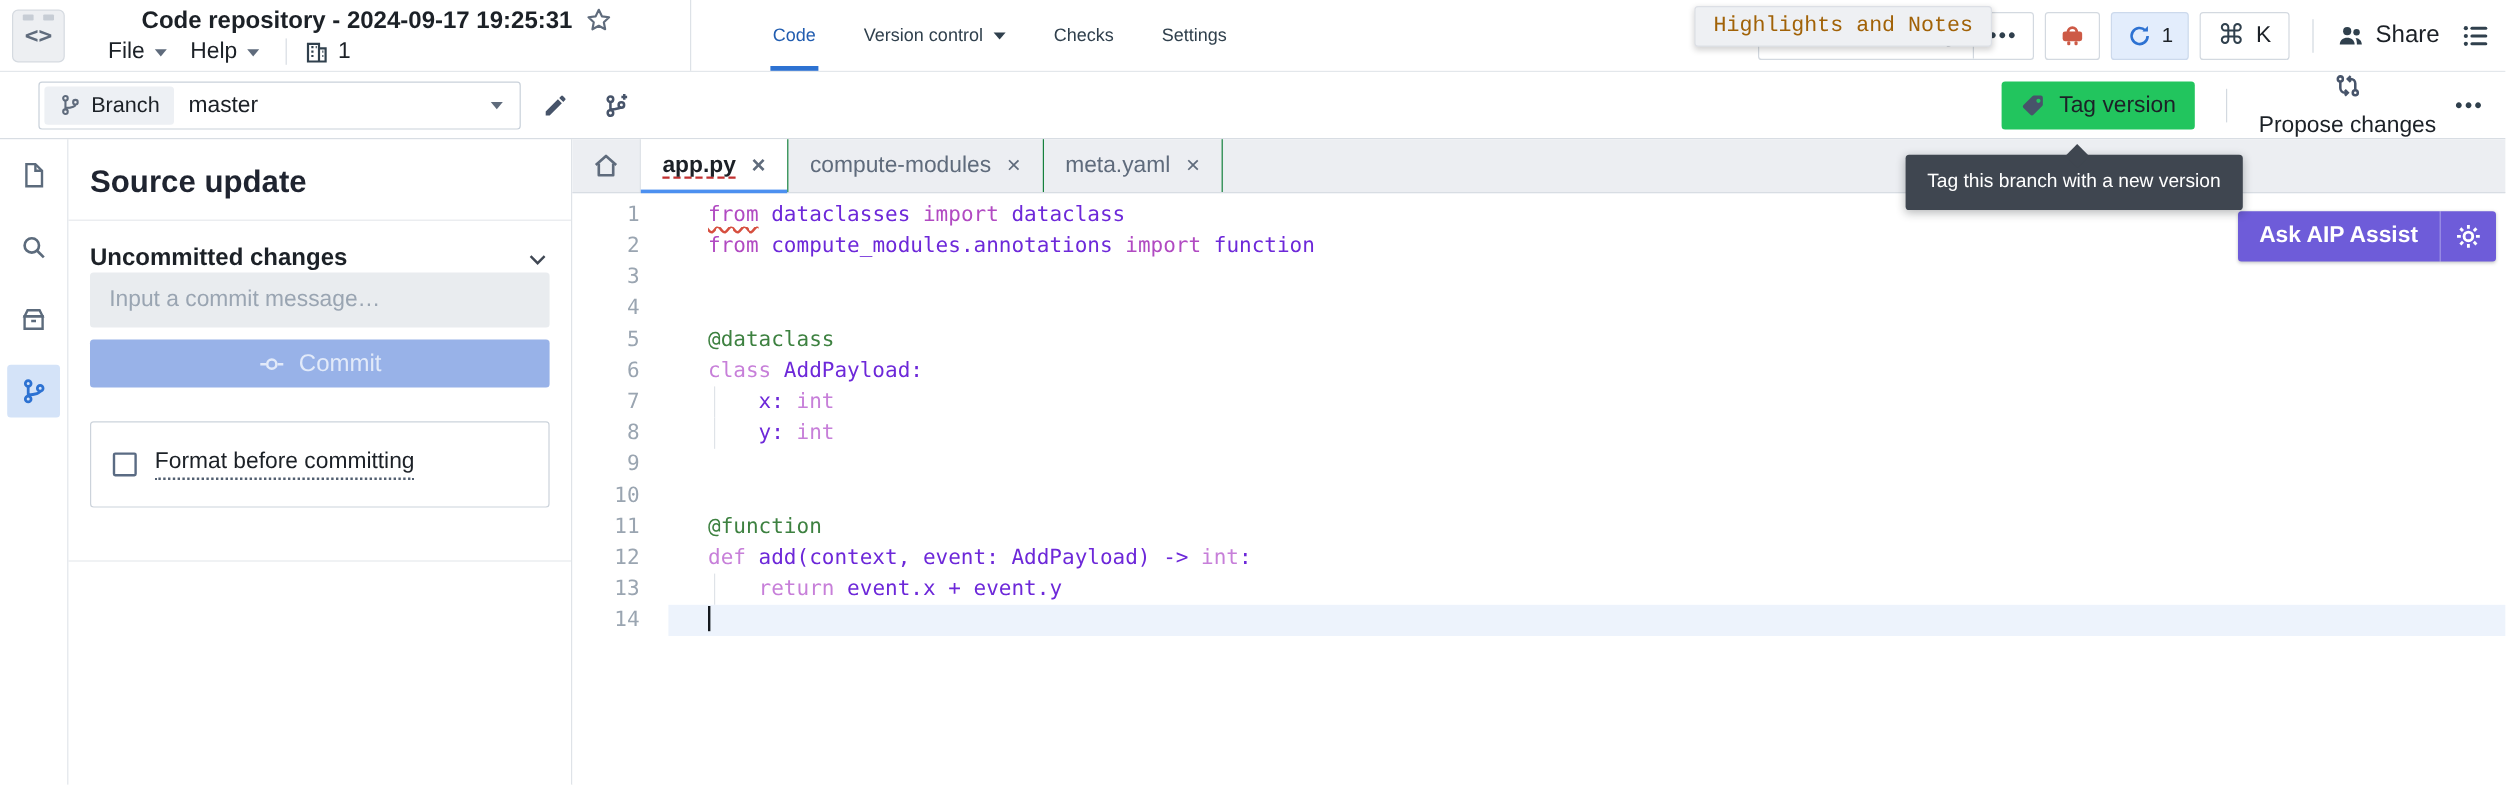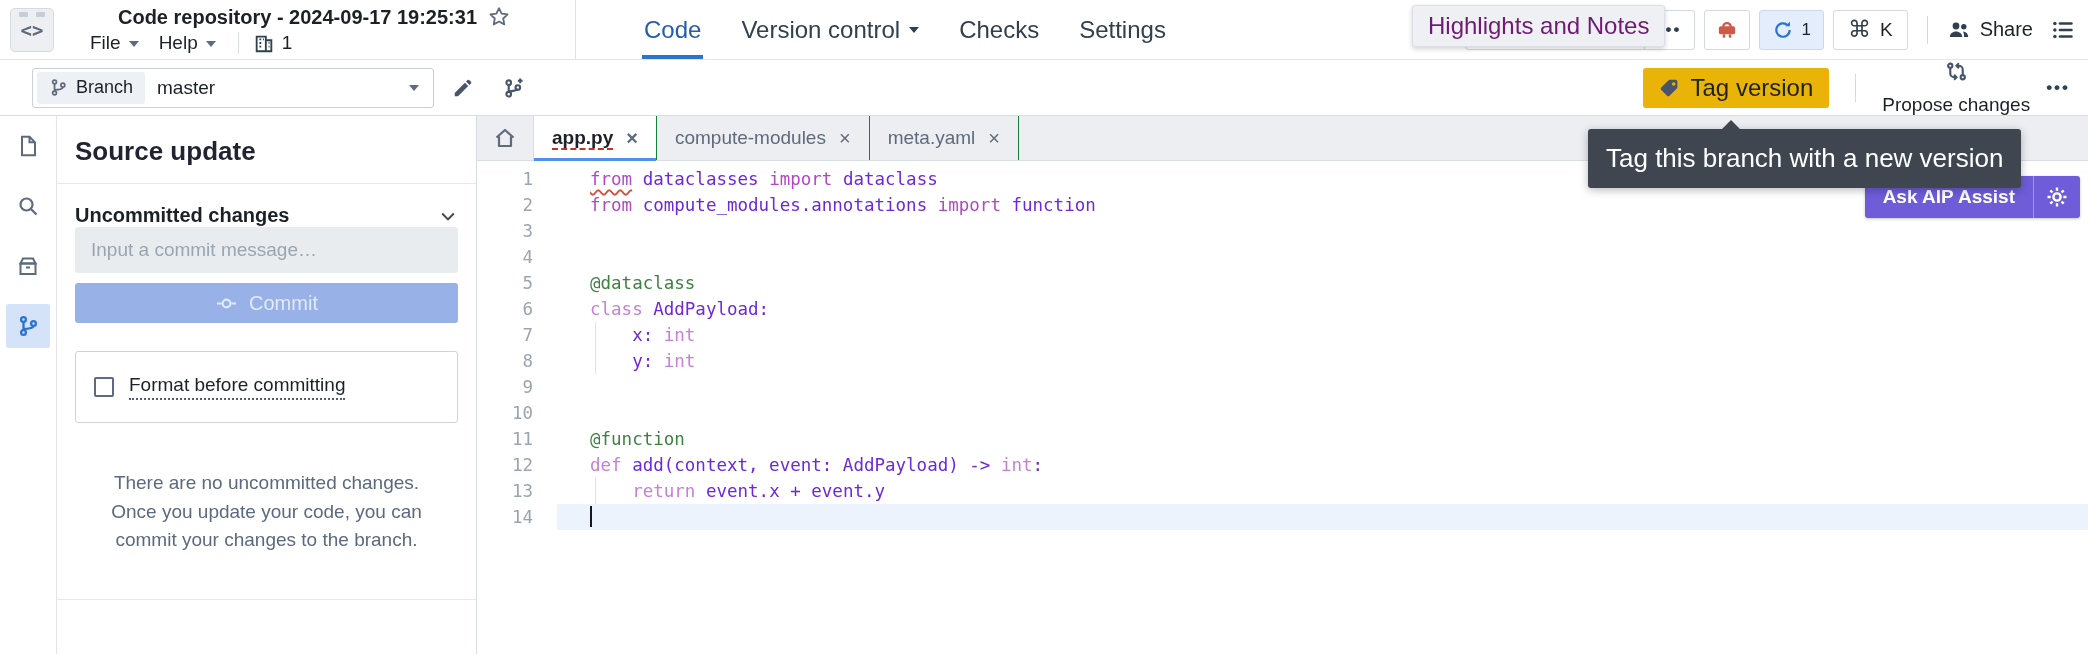--- a/index.html
+++ b/index.html
@@ -21,58 +21,58 @@
   .title-block { flex:1; display:flex; flex-direction:column; justify-content:center; }
   .title-row { display:flex; align-items:center; justify-content:center; gap:10px; font-size:20px; font-weight:bold; color:#1c2127; }
   .menu-row { display:flex; align-items:center; gap:4px; padding-left:28px; margin-top:3px; font-size:19px; color:#1c2127; }
   .menu-item { display:flex; align-items:center; gap:8px; padding:0 8px; }
   .caret { width:0; height:0; border:5px solid transparent; border-top:6px solid #5f6b7c; margin-top:6px; }
   .mb-div { width:1px; height:22px; background:#d8dde3; margin:0 10px; }
   .res-count { display:flex; align-items:center; gap:7px; font-size:19px; }
 
   .topbar-right { flex:1; display:flex; align-items:stretch; padding-left:68px; }
   .nav-tabs { display:flex; gap:40px; align-items:stretch; }
-  .nav-tab { display:flex; align-items:center; gap:9px; font-size:24px; color:#30404d; position:relative; cursor:default; }
+  .nav-tab { display:flex; align-items:center; gap:9px; font-size:15px; color:#30404d; position:relative; cursor:default; }
   .nav-tab.active { color:#215db0; }
   .nav-tab.active::after { content:''; position:absolute; left:-2px; right:-2px; bottom:0; height:4px; background:#2d72d2; }
   .actions { margin-left:auto; display:flex; align-items:center; gap:9px; padding-right:12px; }
   .btn { height:40px; border:1px solid #d3d9e0; border-radius:3px; background:#fff; display:flex; align-items:center; justify-content:center; }
   .seg-group { display:flex; align-items:stretch; height:40px; border:1px solid #d3d9e0; border-radius:3px; background:#fff; overflow:hidden; }
   .seg { display:flex; align-items:center; }
   .seg.partial { width:178px; justify-content:flex-end; padding-right:12px; font-size:20px; color:#1c2127; }
   .seg.dots { border-left:1px solid #d3d9e0; padding:0 13px; }
   .dots-txt { font-size:17px; letter-spacing:2px; color:#30404d; font-weight:bold; }
   .btn.square { width:46px; }
   .btn.refresh { background:#e3edfc; border-color:#ccd9ec; gap:7px; padding:0 12px; font-size:17px; color:#1c2127; }
   .btn.kbd { padding:0 14px; gap:9px; font-size:19px; color:#1c2127; }
   .kbd-glyph { font-size:23px; color:#30404d; }
   .vdiv { width:1px; height:28px; background:#d3d9e0; margin:0 10px; }
   .share { display:flex; align-items:center; gap:9px; font-size:20px; color:#1c2127; margin-right:8px; }
 
   
   .tooltip-light { position:absolute; left:1412px; top:5px; z-index:9; background:#eef0f3; border:1px solid #dcdfe5;
-    border-radius:3px; padding:6px 15px; font-size:24px; color:#701a75; box-shadow:0 2px 5px rgba(0,0,0,.18); }
+    border-radius:3px; padding:6px 15px; font-size:18px; color:#a16207; box-shadow:0 2px 5px rgba(0,0,0,.18);font-family:Liberation Mono, monospace; }
   .tooltip-dark { position:absolute; left:1588px; top:129px; z-index:9; background:#3f4650; color:#fff;
-    border-radius:3px; padding:14px 18px; font-size:26px; box-shadow:0 2px 8px rgba(16,22,26,.3); }
+    border-radius:3px; padding:14px 18px; font-size:16px; box-shadow:0 2px 8px rgba(16,22,26,.3); }
   .tooltip-dark::before { content:''; position:absolute; top:-6px; left:136px; width:14px; height:14px; background:#3f4650; transform:rotate(45deg); }
   .aip-btn { position:absolute; top:176px; right:8px; z-index:8; height:42px; background:#6e5cd9; border-radius:3px;
     display:flex; align-items:stretch; color:#fff; box-shadow:0 1px 3px rgba(16,22,26,.25); }
   .aip-label { display:flex; align-items:center; padding:0 18px; font-size:19px; font-weight:bold; }
   .aip-sep { width:1px; background:rgba(255,255,255,.35); }
   .aip-gear { width:46px; display:flex; align-items:center; justify-content:center; }
 
   
   .toolbar2 { height:56px; display:flex; align-items:center; border-bottom:1px solid #d8dde3; padding:0 18px 0 32px; }
   .branch-select { width:402px; height:40px; border:1px solid #c9d1da; border-radius:3px; display:flex; align-items:center; gap:12px; padding:0 14px 0 4px; background:#fff; }
   .branch-chip { background:#edf0f4; border-radius:3px; height:32px; display:flex; align-items:center; gap:8px; padding:0 12px; font-size:18px; color:#1c2127; }
   .branch-name { font-size:19px; color:#1c2127; }
   .branch-select .caret { margin-left:auto; }
   .icon-btn { width:42px; height:42px; display:flex; align-items:center; justify-content:center; margin-left:8px; border-radius:3px; }
   .toolbar2-right { margin-left:auto; display:flex; align-items:center; gap:16px; }
-  .tag-btn { background:#eab308; border-radius:3px; height:40px; display:flex; align-items:center; gap:11px; padding:0 16px; font-size:24px; color:#1c2127; }
+  .tag-btn { background:#22c55e; border-radius:3px; height:40px; display:flex; align-items:center; gap:11px; padding:0 16px; font-size:19px; color:#1c2127; }
   .propose { display:flex; align-items:center; gap:11px; font-size:19px; color:#1c2127;flex-direction:column; }
 
   
   .main { display:flex; height:538px; }
   .rail { width:57px; border-right:1px solid #e1e5ea; display:flex; flex-direction:column; align-items:center; padding-top:8px; gap:16px; }
   .rail-item { width:44px; height:44px; display:flex; align-items:center; justify-content:center; border-radius:3px; }
   .rail-item.selected { background:#d4e3f8; }
 
   .panel { width:420px; border-right:1px solid #d8dde3; display:flex; flex-direction:column; }
   .p-pad { padding:0 18px; }
@@ -343,21 +343,20 @@
             <path d="M2 12h5M17 12h5"></path>
               <circle cx="12" cy="12" r="4"></circle>
           </svg>
         </span>
         <span>Commit</span>
       </button>
       <div class="format-box">
         <span class="checkbox"></span>
         <span class="format-label">Format before committing</span>
       </div>
-      <div class="empty-text">There are no uncommitted changes. Once you update your code, you can commit your changes to the branch.</div>
     </div>
     <div class="hr bottom"></div>
   </div>
 
   <div class="editor">
     <div class="tabbar">
       <div class="home-btn">
         <span>
           <svg width="24" height="24" viewBox="0 0 24 24" fill="none" stroke="#5f6b7c" stroke-width="2.2" stroke-linejoin="round">
             <path d="M3.5 11.5L12 4l8.5 7.5"></path>

